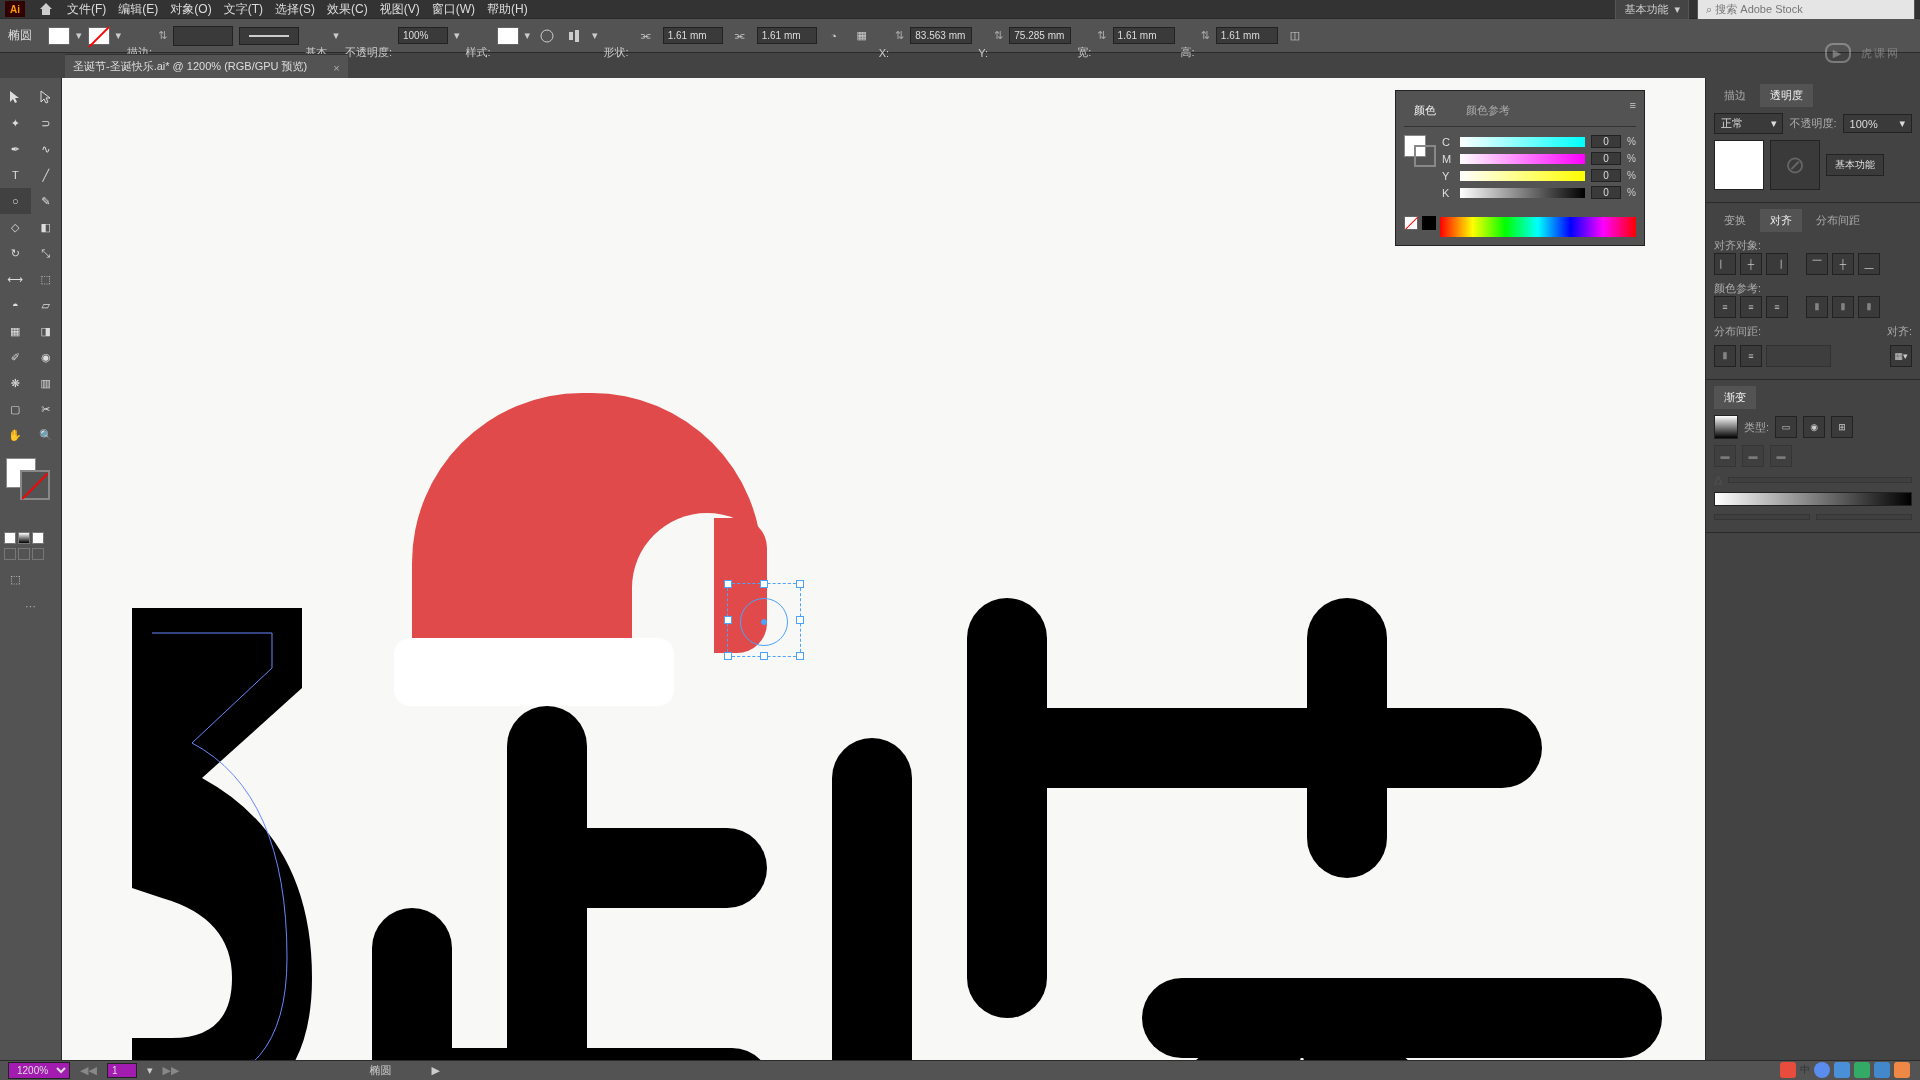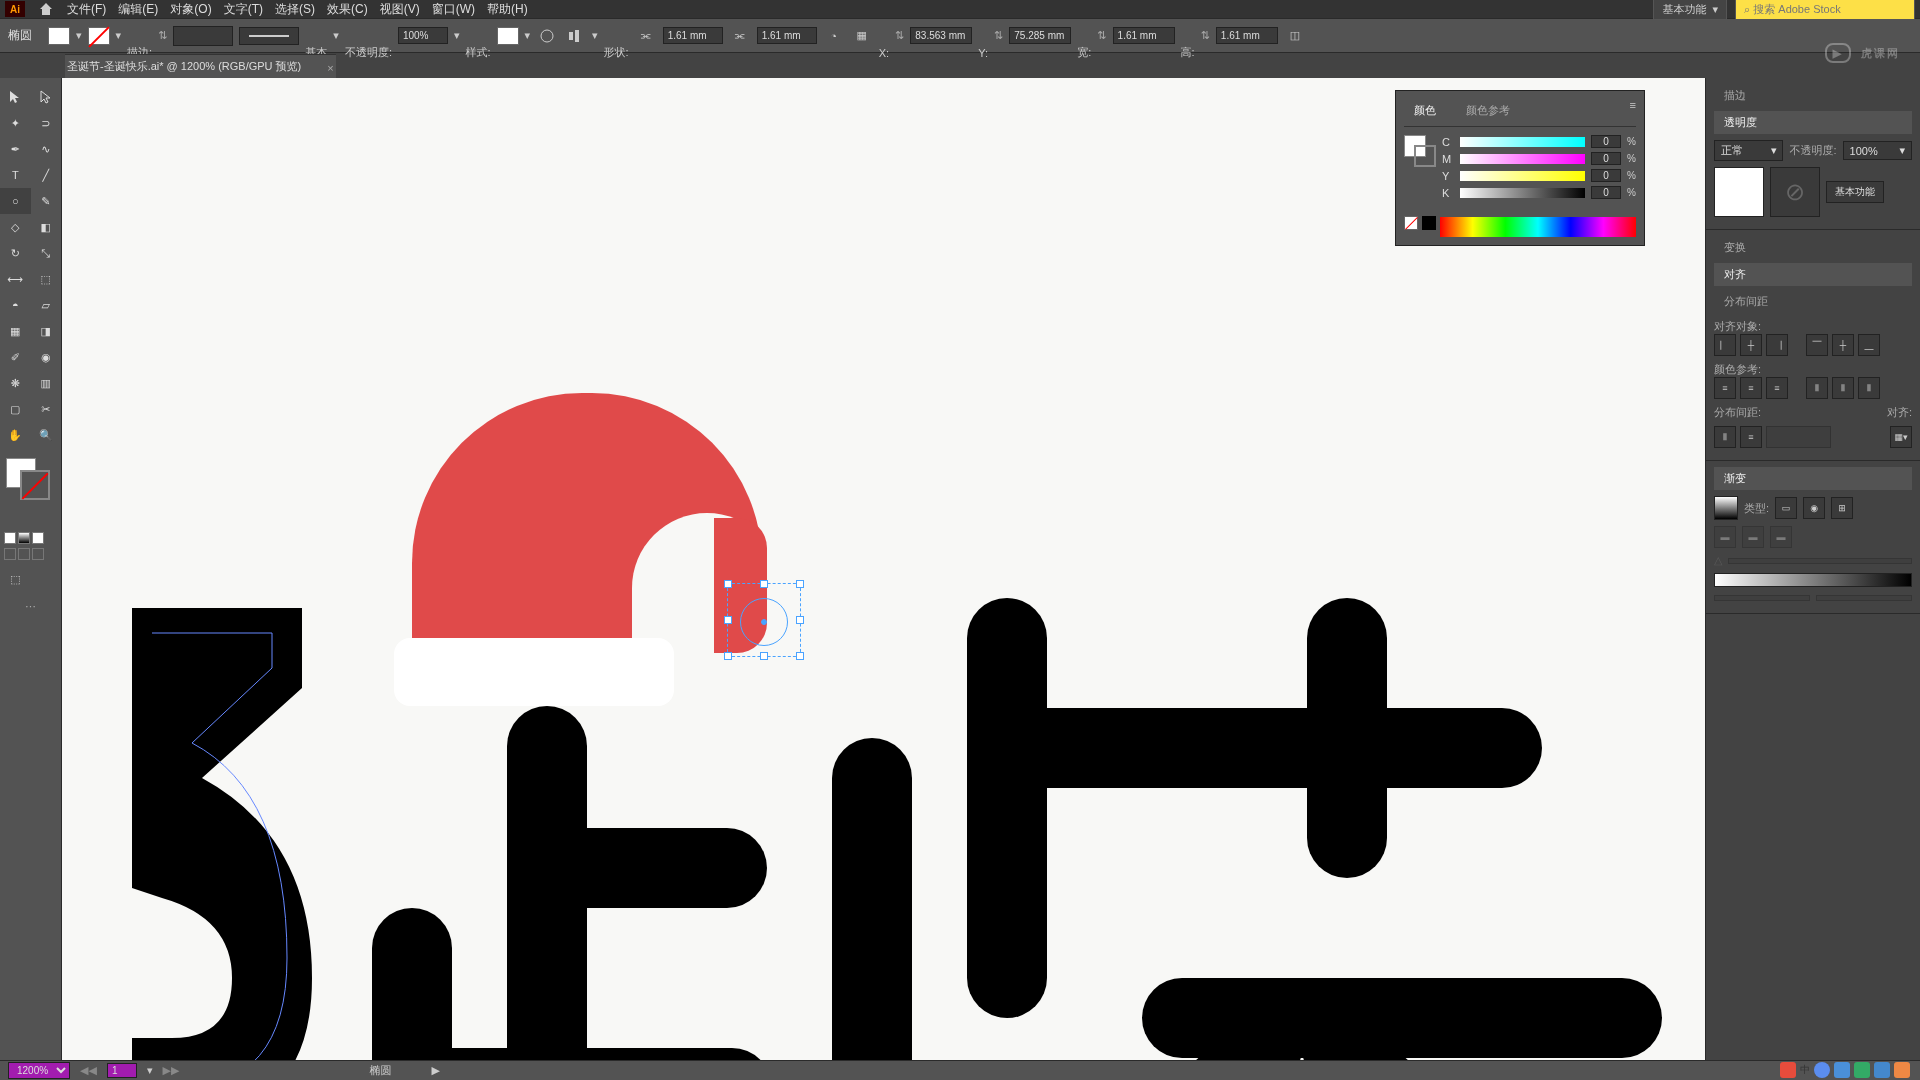--- a/index.html
+++ b/index.html
@@ -5,39 +5,39 @@
 * { margin: 0; padding: 0; box-sizing: border-box; font-family: "Microsoft YaHei", sans-serif; font-size: 11px; user-select: none; }
 body { background: #333333; width: 1920px; height: 1080px; overflow: hidden; color: #ccc; position: relative; }
 
 
 .menubar { height: 18px; background: #333; display: flex; align-items: center; padding: 0 5px; gap: 12px; }
 .ai-logo { width: 20px; height: 16px; background: #330000; color: #ff9900; display: flex; align-items: center; justify-content: center; font-weight: bold; font-size: 10px; }
 .home-icon { width: 18px; height: 16px; display: flex; align-items: center; justify-content: center; }
 .menubar-item { color: #ddd; font-size: 12px; cursor: pointer; }
 .menubar-right { margin-left: auto; display: flex; align-items: center; gap: 8px; }
 .workspace-dropdown { background: #444; padding: 2px 8px; border: 1px solid #555; display: flex; align-items: center; gap: 6px; }
-.search-box { background: #fde047; padding: 2px 8px; border: 1px solid #555; width: 180px; color: #777; }
+.search-box { background: #e5e5e5; padding: 2px 8px; border: 1px solid #555; width: 218px; color: #777; }
 
 
 .controlbar { height: 35px; background: #535353; border-top: 1px solid #2a2a2a; border-bottom: 1px solid #2a2a2a; display: flex; align-items: center; padding: 0 8px; gap: 6px; }
 .shape-label { color: #ddd; margin-right: 10px; font-size: 12px; }
 .swatch { width: 22px; height: 18px; border: 1px solid #666; }
 .white-swatch { background: white; }
 .stroke-swatch { background: white; position: relative; }
 .stroke-swatch::after { content:''; position:absolute; width:140%; height:2px; background:red; top:50%; left:-20%; transform:rotate(-45deg); }
 .ctrl-label { color: #ccc; font-size: 11px; margin-top: 34px; }
 .ctrl-input { background: #3a3a3a; border: 1px solid #222; color: #ddd; padding: 2px 4px; width: 62px; font-size: 10px; }
 .ctrl-dropdown { background: #3a3a3a; border: 1px solid #222; width: 60px; height: 20px; }
 .line-style { width: 60px; height: 18px; background: #3a3a3a; border: 1px solid #222; display: flex; align-items: center; justify-content: center; }
 .line-sample { width: 40px; height: 2px; background: #ccc; }
 .icon-btn { width: 22px; height: 22px; display: flex; align-items: center; justify-content: center; cursor: pointer; }
 
 
 .tabbar { height: 25px; background: #434343; display: flex; align-items: flex-end; padding-left: 65px; }
-.doc-tab { background: #535353; padding: 4px 2px; color: #ddd; border-top: 1px solid #333; display: flex; align-items: flex-end; gap: 26px; font-size: 11px; }
+.doc-tab { background: #535353; padding: 4px 8px; color: #ddd; border-top: 1px solid #333; display: flex; align-items: flex-end; gap: 26px; font-size: 11px; }
 .tab-close { color: #aaa; cursor: pointer; }
 
 
 .main-area { display: flex; height: calc(1080px - 18px - 35px - 25px - 20px); }
 
 
 .toolbox { width: 62px; background: #535353; border-right: 1px solid #2a2a2a; display: flex; flex-direction: column; padding-top: 6px; }
 .tool-row { display: flex; }
 .tool-cell { width: 31px; height: 26px; display: flex; align-items: center; justify-content: center; cursor: pointer; color: #ddd; position: relative; }
 .tool-selected { background: #414141; }
@@ -71,36 +71,36 @@
 .slider-c { background: linear-gradient(to right, white, cyan); }
 .slider-m { background: linear-gradient(to right, white, magenta); }
 .slider-y { background: linear-gradient(to right, white, yellow); }
 .slider-k { background: linear-gradient(to right, white, black); }
 .slider-val { width: 30px; background: #3a3a3a; border: 1px solid #222; color: #ddd; text-align: center; font-size: 10px; }
 .slider-pct { color: #ccc; font-size: 10px; }
 .spectrum { height: 20px; margin-top: 8px; background: linear-gradient(to right, red, yellow, lime, cyan, blue, magenta, red); }
 
 .far-right { width: 215px; background: #434343; border-left: 1px solid #2a2a2a; }
 .fr-section { border-bottom: 1px solid #2a2a2a; padding: 6px 8px; }
-.fr-tabs { display: flex; gap: 4px; margin-bottom: 6px; flex-direction: column; }
+.fr-tabs { display: flex; gap: 4px; margin-bottom: 6px; }
 .fr-row { display: flex; align-items: center; gap: 6px; margin-bottom: 6px; }
 .fr-label { color: #aaa; font-size: 11px; }
 .fr-dropdown { background: #3a3a3a; border: 1px solid #222; color: #ddd; padding: 2px 6px; flex: 1; font-size: 10px; display: flex; justify-content: space-between; align-items: center; }
 .opacity-box { width: 50px; height: 50px; background: white; border: 1px solid #222; }
 .opacity-box2 { width: 50px; height: 50px; background: #3a3a3a; border: 1px solid #222; display: flex; align-items: center; justify-content: center; color: #666; font-size: 24px; }
 .align-row { display: flex; gap: 4px; margin-bottom: 6px; }
 .align-btn { width: 22px; height: 22px; background: #3a3a3a; border: 1px solid #222; display: flex; align-items: center; justify-content: center; cursor: pointer; font-size: 9px; color: #ccc; }
 .gradient-strip { height: 14px; background: linear-gradient(to right, white, black); border: 1px solid #222; margin-top: 6px; }
 .mask-btn { background: #3a3a3a; border: 1px solid #222; padding: 3px 8px; color: #ddd; font-size: 10px; cursor: pointer; }
 
 
 .statusbar { height: 20px; background: #535353; border-top: 1px solid #2a2a2a; display: flex; align-items: center; padding: 0 8px; gap: 10px; color: #ccc; font-size: 11px; }
 .zoom-select { background: #a21caf; border: 1px solid #222; padding: 1px 4px; color: #ddd; font-size: 10px; }
 
-.watermark { position: absolute; right: 20px; top: 32px; color: rgba(255,255,255,0.3); font-size: 28px; font-weight: 700; letter-spacing: 2px; pointer-events: none; margin-left: 42px; }
+.watermark { position: absolute; right: 20px; top: 32px; color: rgba(255,255,255,0.3); font-size: 28px; font-weight: 400; letter-spacing: 2px; pointer-events: none; margin-left: 42px; }
 .taskbar-icons { position: absolute; right: 10px; bottom: 0; display: flex; gap: 4px; align-items: center; height: 20px; }
 .tb-icon { width: 16px; height: 16px; border-radius: 3px; }
 
 svg.tool-icon { width: 16px; height: 16px; }
 </style>
 </head>
 <body>
 
 <div class="menubar">
   <div class="ai-logo">Ai</div>

